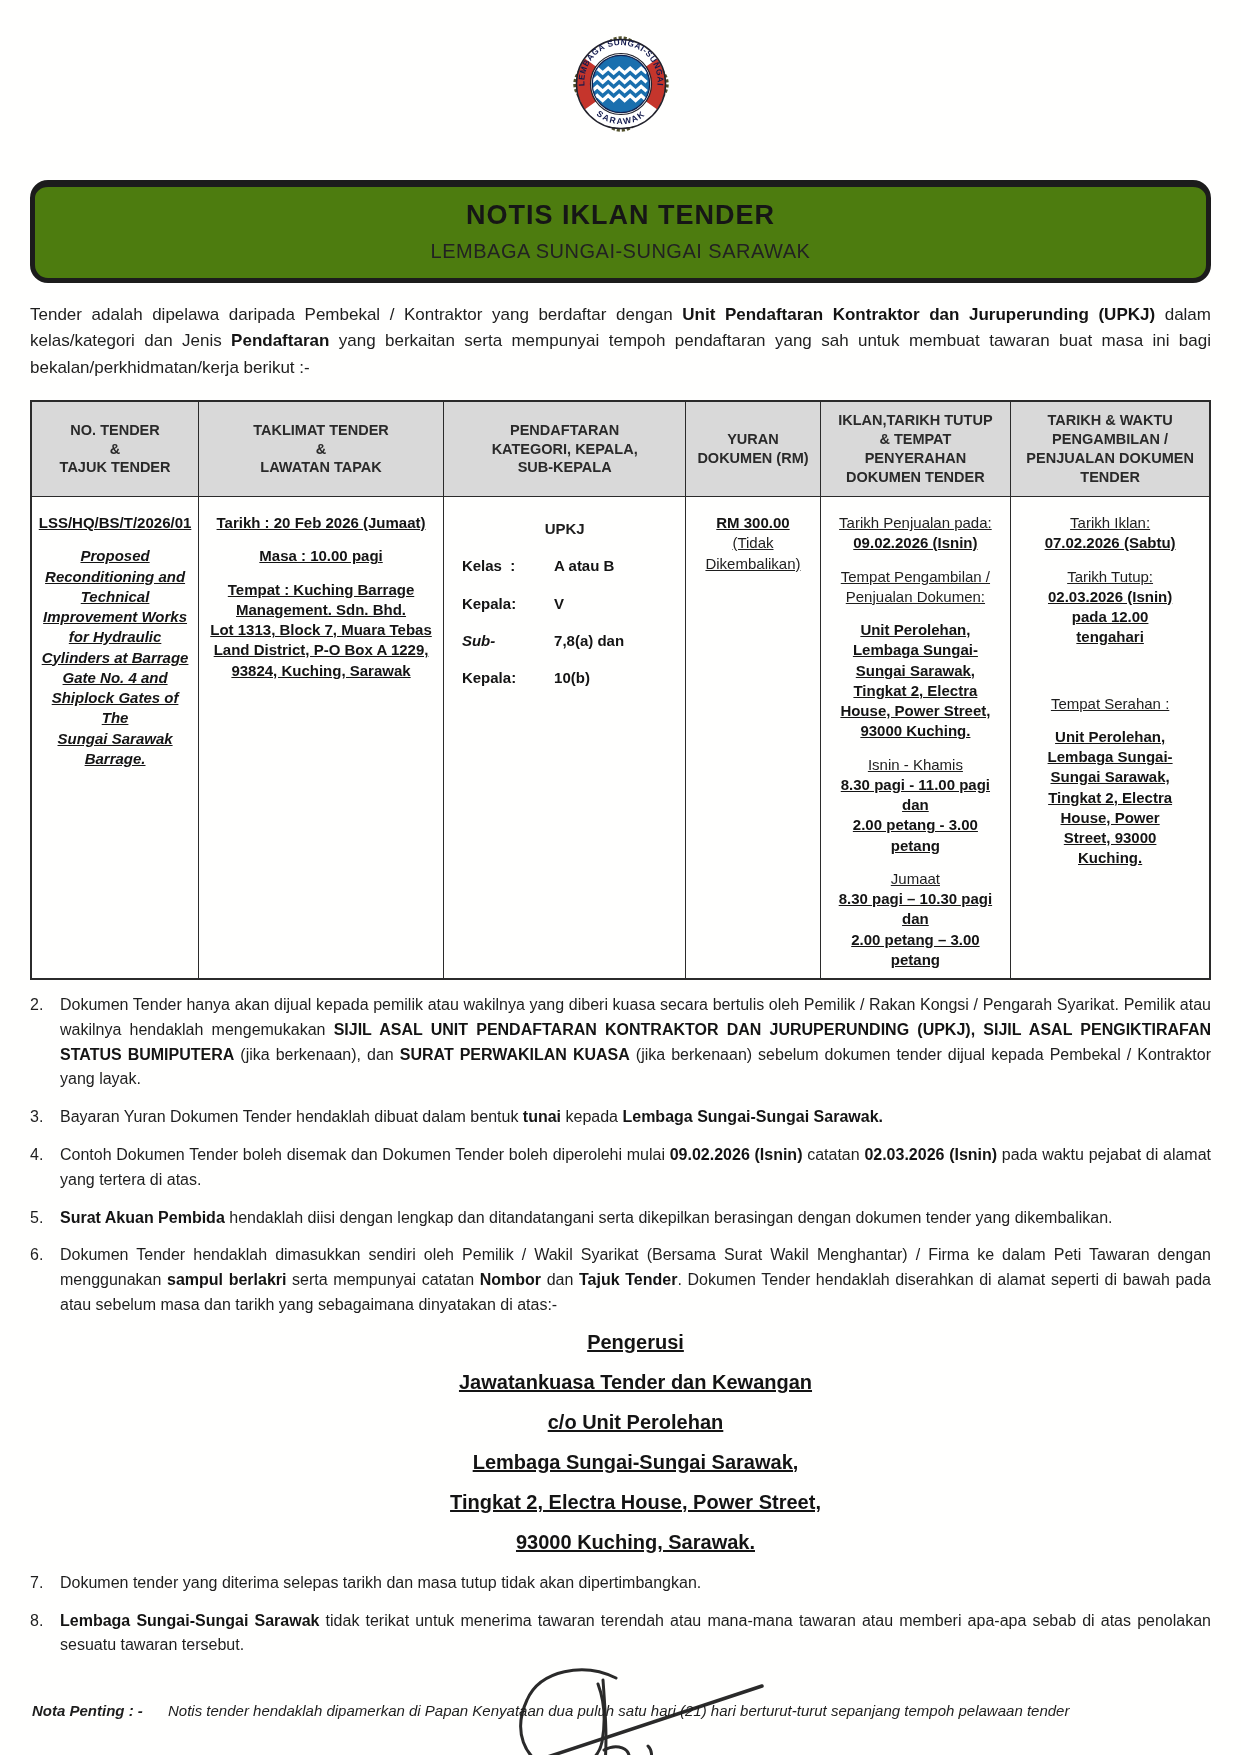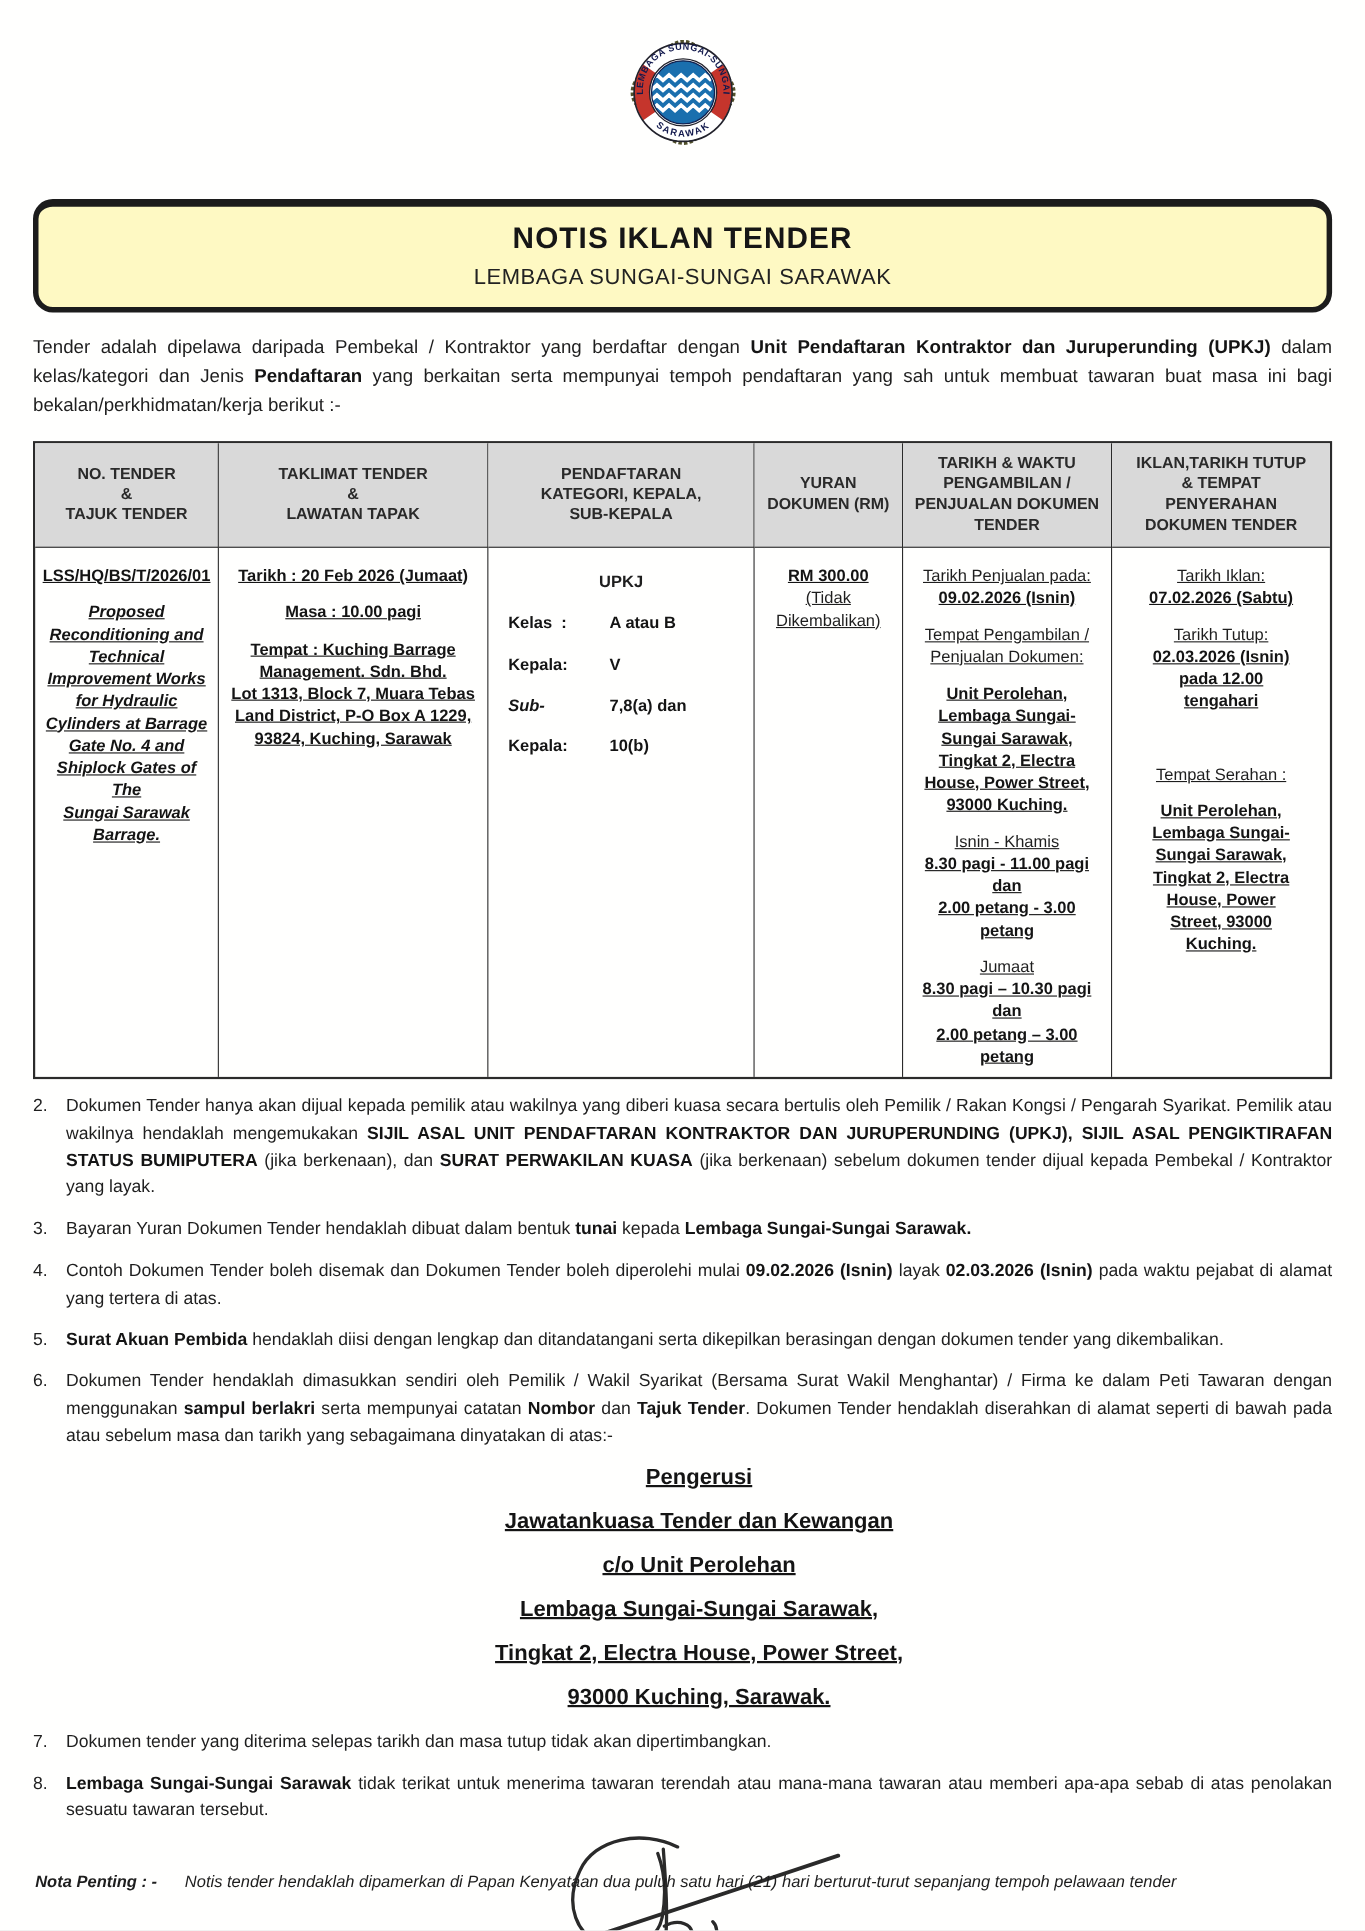--- a/index.html
+++ b/index.html
@@ -11,21 +11,21 @@
   .blk{white-space:pre-line;text-decoration:underline;}
   .sp{margin-top:13px;}
   .sp2{margin-top:46px;}
 
   
   .logo-wrap{text-align:center;padding-top:22px;}
   .logo-wrap svg{display:inline-block;}
 
   
   .title-box{margin:30px 0 0 0;border:5px solid #1c1c1c;border-top-width:7px;border-radius:18px;
-             padding:13px 10px 15px 10px;text-align:center;background:#fef9c3;}
+             padding:13px 10px 15px 10px;text-align:center;background:#4d7c0f;}
   .title-box .t1{font-size:27px;font-weight:700;letter-spacing:1px;color:#161616;}
   .title-box .t2{font-size:20px;margin-top:9px;letter-spacing:.5px;color:#222;}
 
   
   .intro{margin-top:19px;font-size:17px;line-height:1.55;text-align:justify;}
 
   
   .tbl{margin-top:19px;border:2px solid #2b2b2b;display:grid;
        grid-template-columns:14.2% 20.8% 20.6% 11.4% 16.2% 16.8%;}
   .cell{border-right:1.5px solid #2b2b2b;padding:8px 6px;text-align:center;}
@@ -110,28 +110,28 @@
 &amp;
 TAJUK TENDER</div>
       <div class="cell hcell">TAKLIMAT TENDER
 &amp;
 LAWATAN TAPAK</div>
       <div class="cell hcell">PENDAFTARAN
 KATEGORI, KEPALA,
 SUB-KEPALA</div>
       <div class="cell hcell">YURAN
 DOKUMEN (RM)</div>
+      <div class="cell hcell">IKLAN,TARIKH TUTUP
+&amp; TEMPAT
+PENYERAHAN
+DOKUMEN TENDER</div>
       <div class="cell hcell">TARIKH &amp; WAKTU
 PENGAMBILAN /
 PENJUALAN DOKUMEN
 TENDER</div>
-      <div class="cell hcell">IKLAN,TARIKH TUTUP
-&amp; TEMPAT
-PENYERAHAN
-DOKUMEN TENDER</div>
 
       <div class="cell bcell">
           <div class="blk b">LSS/HQ/BS/T/2026/01</div>
           <div class="blk b i sp">Proposed
 Reconditioning and
 Technical
 Improvement Works
 for Hydraulic
 Cylinders at Barrage
 Gate No. 4 and
@@ -212,21 +212,21 @@
       <div class="note">
         <div class="no">2.</div>
         <div class="txt"><span>Dokumen Tender hanya akan dijual kepada pemilik atau wakilnya yang diberi kuasa secara bertulis oleh Pemilik / Rakan Kongsi / Pengarah Syarikat. Pemilik atau wakilnya hendaklah mengemukakan </span><span class="b">SIJIL ASAL UNIT PENDAFTARAN KONTRAKTOR DAN JURUPERUNDING (UPKJ), SIJIL ASAL PENGIKTIRAFAN STATUS BUMIPUTERA</span><span> (jika berkenaan), dan </span><span class="b">SURAT PERWAKILAN KUASA</span><span> (jika berkenaan)  sebelum dokumen tender dijual kepada Pembekal / Kontraktor yang layak.</span></div>
       </div>
       <div class="note">
         <div class="no">3.</div>
         <div class="txt"><span>Bayaran Yuran Dokumen Tender hendaklah dibuat dalam bentuk </span><span class="b">tunai</span><span> kepada </span><span class="b">Lembaga Sungai-Sungai Sarawak.</span></div>
       </div>
       <div class="note">
         <div class="no">4.</div>
-        <div class="txt"><span>Contoh Dokumen Tender boleh disemak dan Dokumen Tender boleh diperolehi mulai </span><span class="b">09.02.2026 (Isnin)</span><span> layak </span><span class="b">02.03.2026 (Isnin)</span><span> pada waktu pejabat di alamat yang tertera di atas.</span></div>
+        <div class="txt"><span>Contoh Dokumen Tender boleh disemak dan Dokumen Tender boleh diperolehi mulai </span><span class="b">09.02.2026 (Isnin)</span><span> catatan </span><span class="b">02.03.2026 (Isnin)</span><span> pada waktu pejabat di alamat yang tertera di atas.</span></div>
       </div>
       <div class="note">
         <div class="no">5.</div>
         <div class="txt"><span class="b">Surat Akuan Pembida</span><span> hendaklah diisi dengan lengkap dan ditandatangani serta dikepilkan berasingan dengan dokumen tender yang dikembalikan.</span></div>
       </div>
       <div class="note">
         <div class="no">6.</div>
         <div class="txt">
           <div style="text-align:justify;"><span>Dokumen Tender hendaklah dimasukkan sendiri oleh Pemilik / Wakil Syarikat (Bersama Surat Wakil Menghantar) / Firma ke dalam Peti Tawaran dengan menggunakan </span><span class="b">sampul berlakri</span><span> serta mempunyai catatan </span><span class="b">Nombor</span><span> dan </span><span class="b">Tajuk Tender</span><span>. Dokumen Tender hendaklah diserahkan di alamat seperti di bawah pada atau sebelum masa dan tarikh yang sebagaimana dinyatakan di atas:-</span></div>
           <div class="addr">

